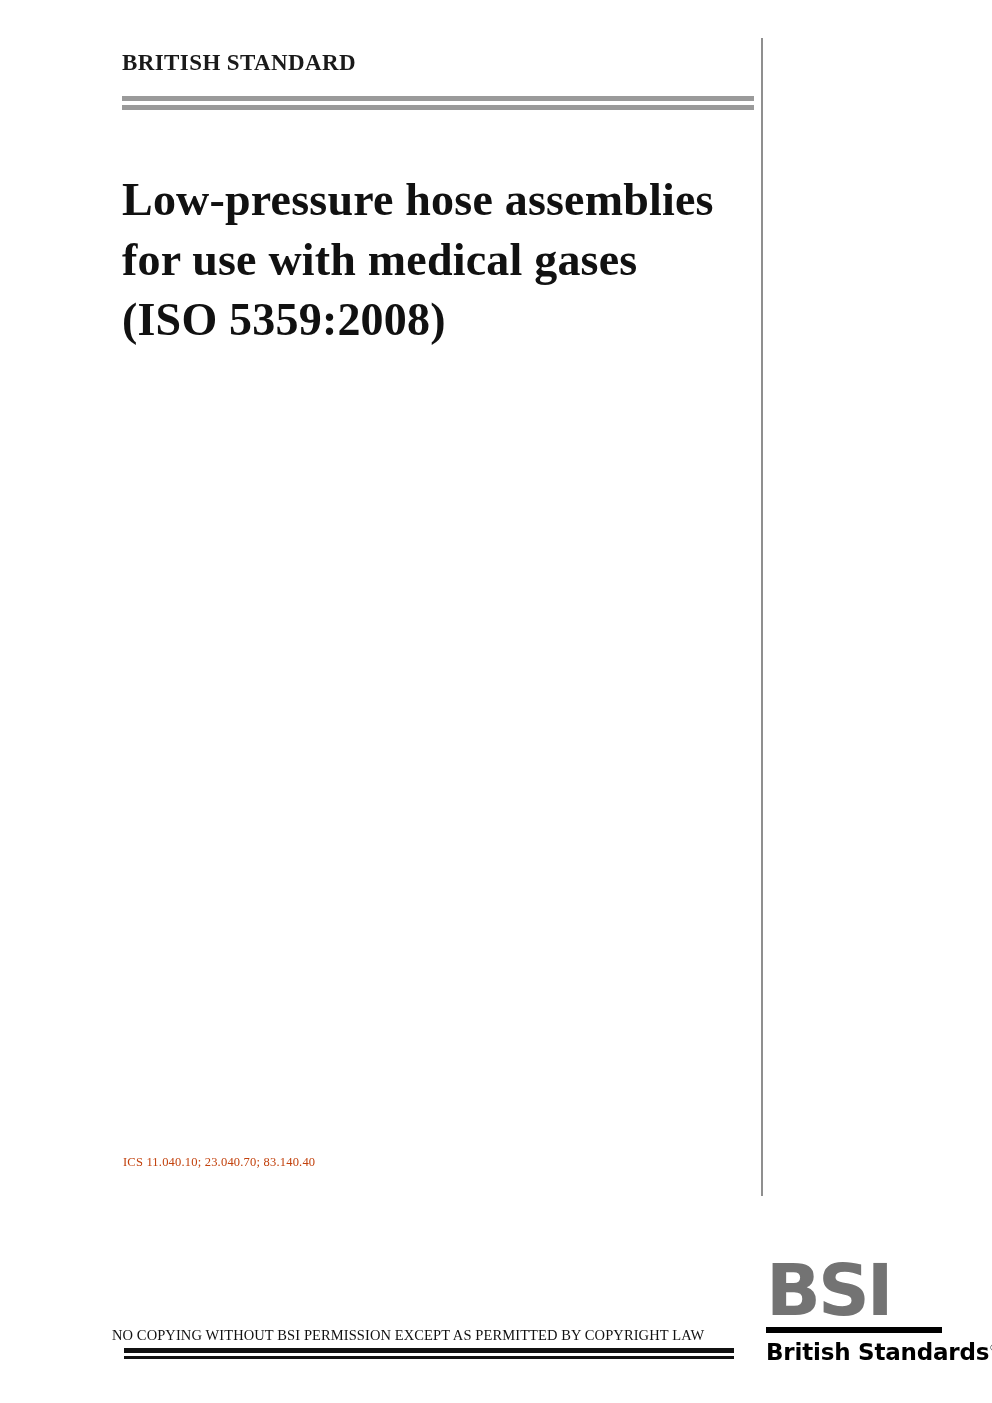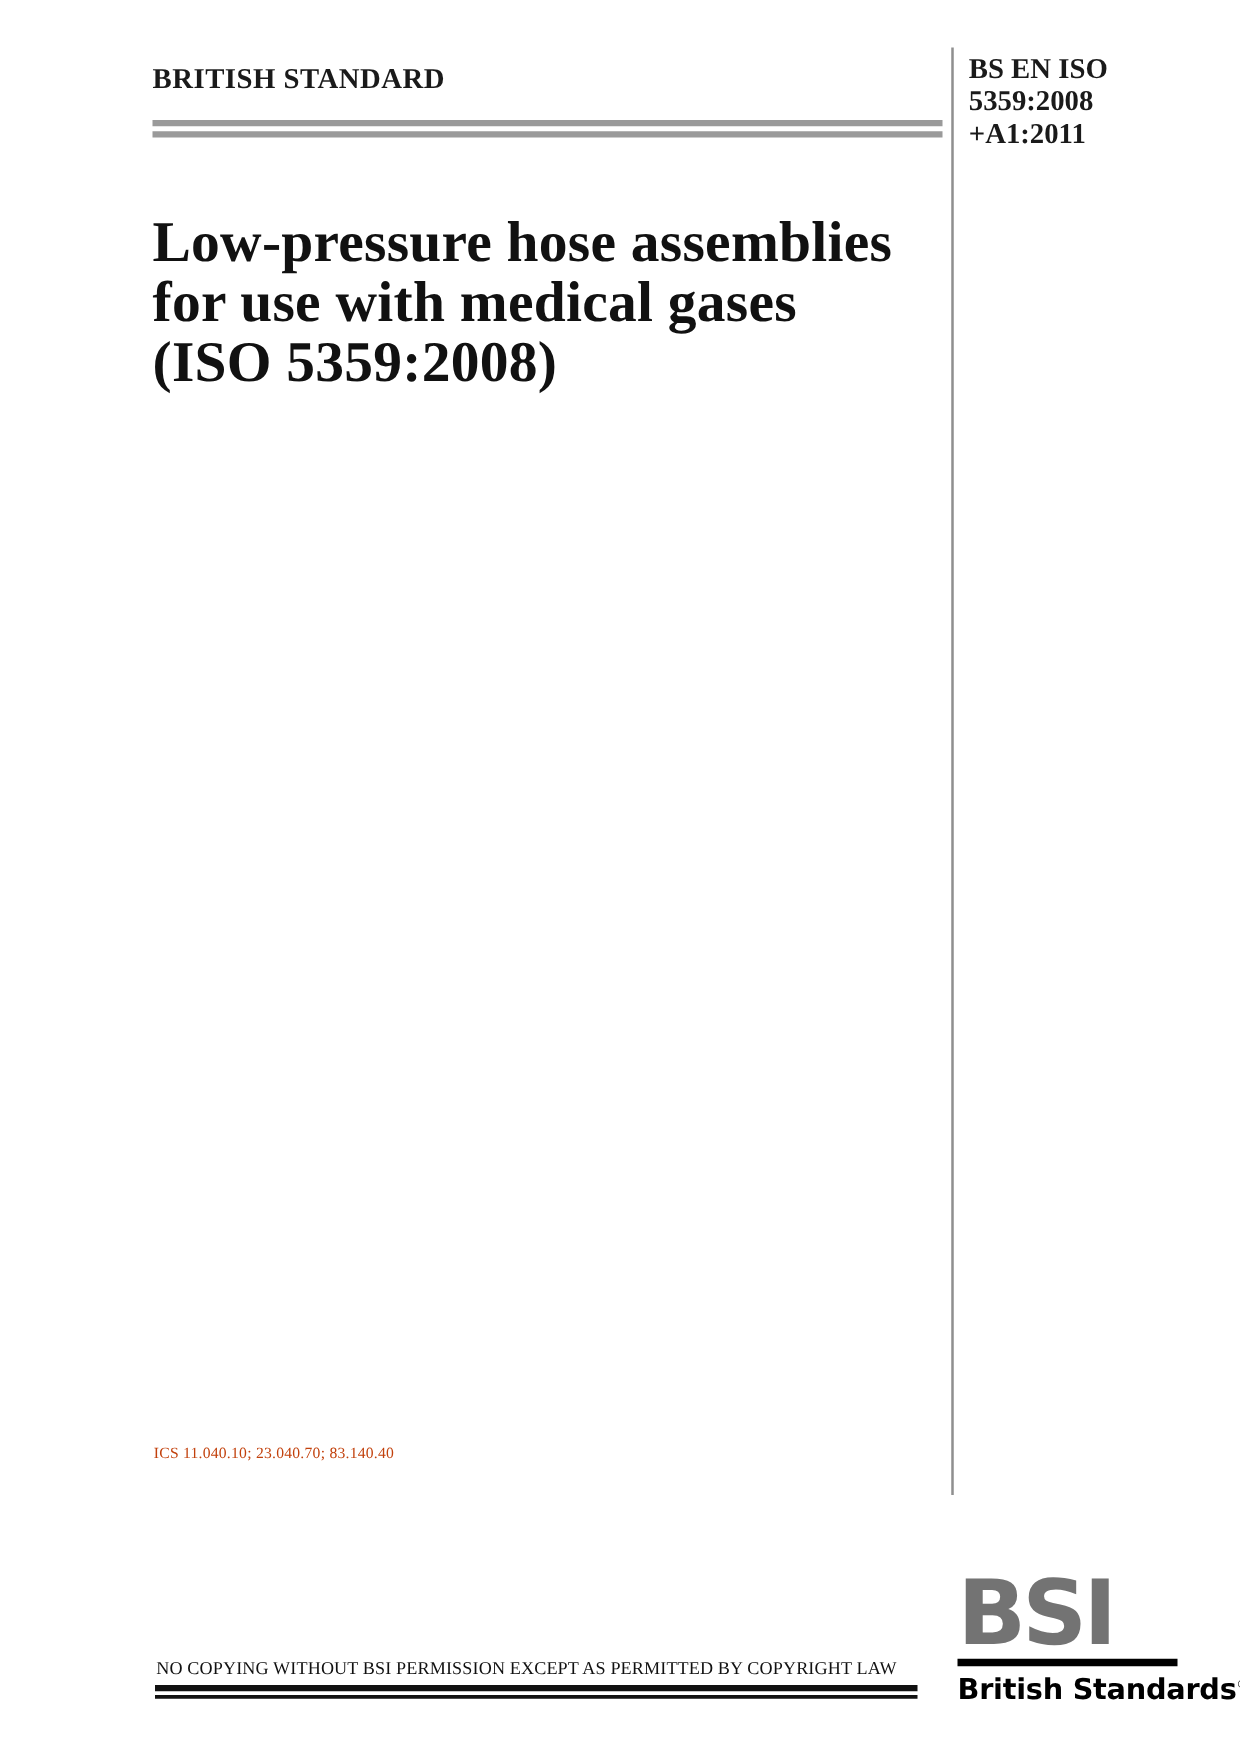--- a/index.html
+++ b/index.html
@@ -66,40 +66,40 @@
 
   
   .title {
     position: absolute;
     left: 122px;
     top: 170px;
     width: 620px;
     font-family: "Liberation Serif", serif;
     font-weight: bold;
     font-size: 46px;
-    line-height: 48px;
+    line-height: 60px;
     letter-spacing: 0.2px;
     color: #111111;
   }
 
   
   .ics {
     position: absolute;
     left: 123px;
     top: 1155px;
     font-family: "Liberation Serif", serif;
     font-size: 12.5px;
     letter-spacing: 0.2px;
     color: #c2410c;
   }
 
   
   .footer-note {
     position: absolute;
-    left: 125px;
+    left: 112px;
     top: 1327px;
     font-family: "Liberation Serif", serif;
     font-size: 14.5px;
     letter-spacing: 0.1px;
     color: #111111;
     white-space: nowrap;
   }
 
   .footer-rule-1 {
     position: absolute;
@@ -156,25 +156,20 @@
     font-weight: normal;
   }
 </style>
 </head>
 <body>
 
 <div class="page">
 
   <div class="header-label">BRITISH STANDARD</div>
 
-  <div class="ref-block">
-    <div>BS EN ISO</div>
-    <div>5359:2008</div>
-    <div>+A1:2011</div>
-  </div>
 
   <div class="vrule"></div>
 
   <div class="hrule-thick hrule-1"></div>
   <div class="hrule-thick hrule-2"></div>
 
   <div class="title">Low-pressure hose assemblies for use with medical gases (ISO 5359:2008)</div>
 
   <div class="ics">ICS 11.040.10; 23.040.70; 83.140.40</div>
 

